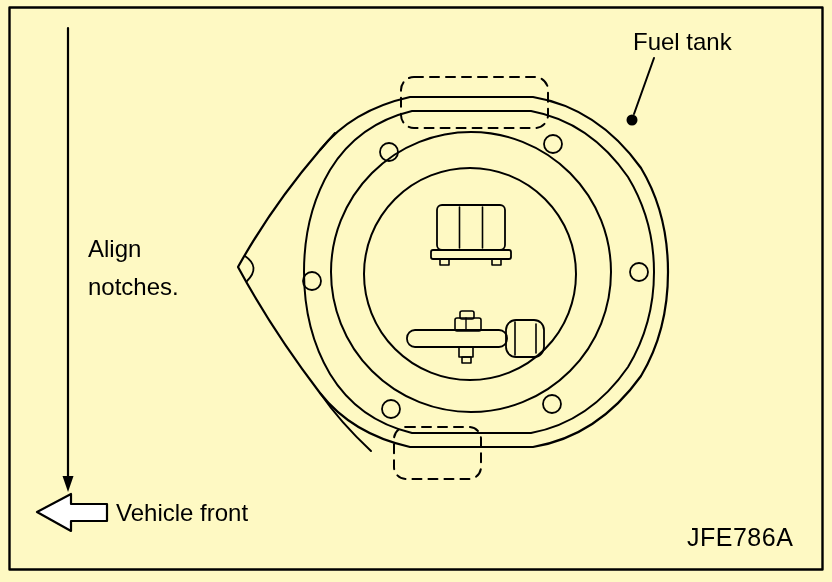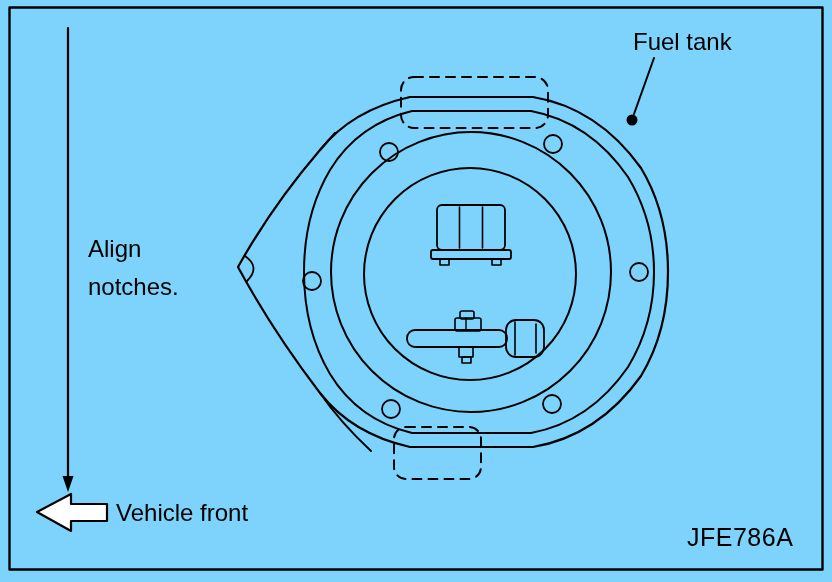--- a/index.html
+++ b/index.html
@@ -4,21 +4,21 @@
 <style>
   html, body {
     margin: 0;
     padding: 0;
     background: #ffffff;
   }
   .figure-wrap {
     width: 832px;
     height: 582px;
     position: relative;
-    background: #7dd3fc;
+    background: #fef9c3;
     overflow: hidden;
     font-family: "Liberation Sans", "DejaVu Sans", sans-serif;
   }
   svg { display: block; }
   svg text {
     font-family: "Liberation Sans", "DejaVu Sans", sans-serif;
     fill: #000000;
   }
   .label { font-size: 24px; }
   .code  { font-size: 25px; letter-spacing: 0.5px; }

